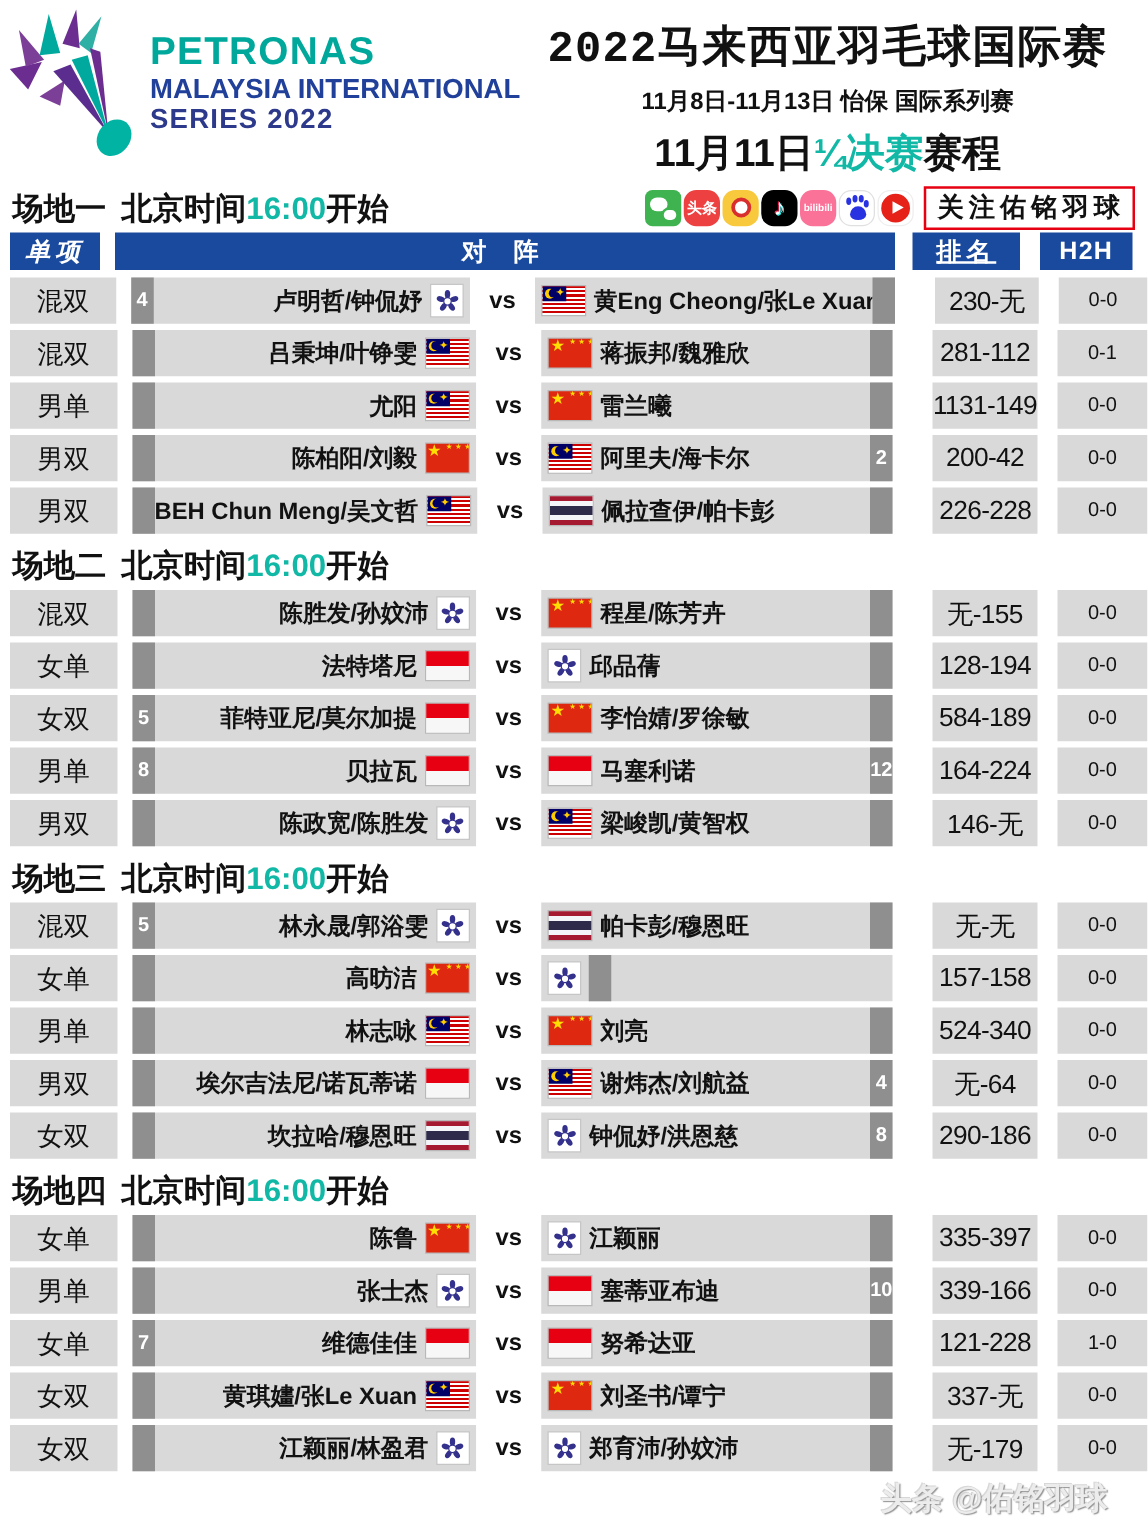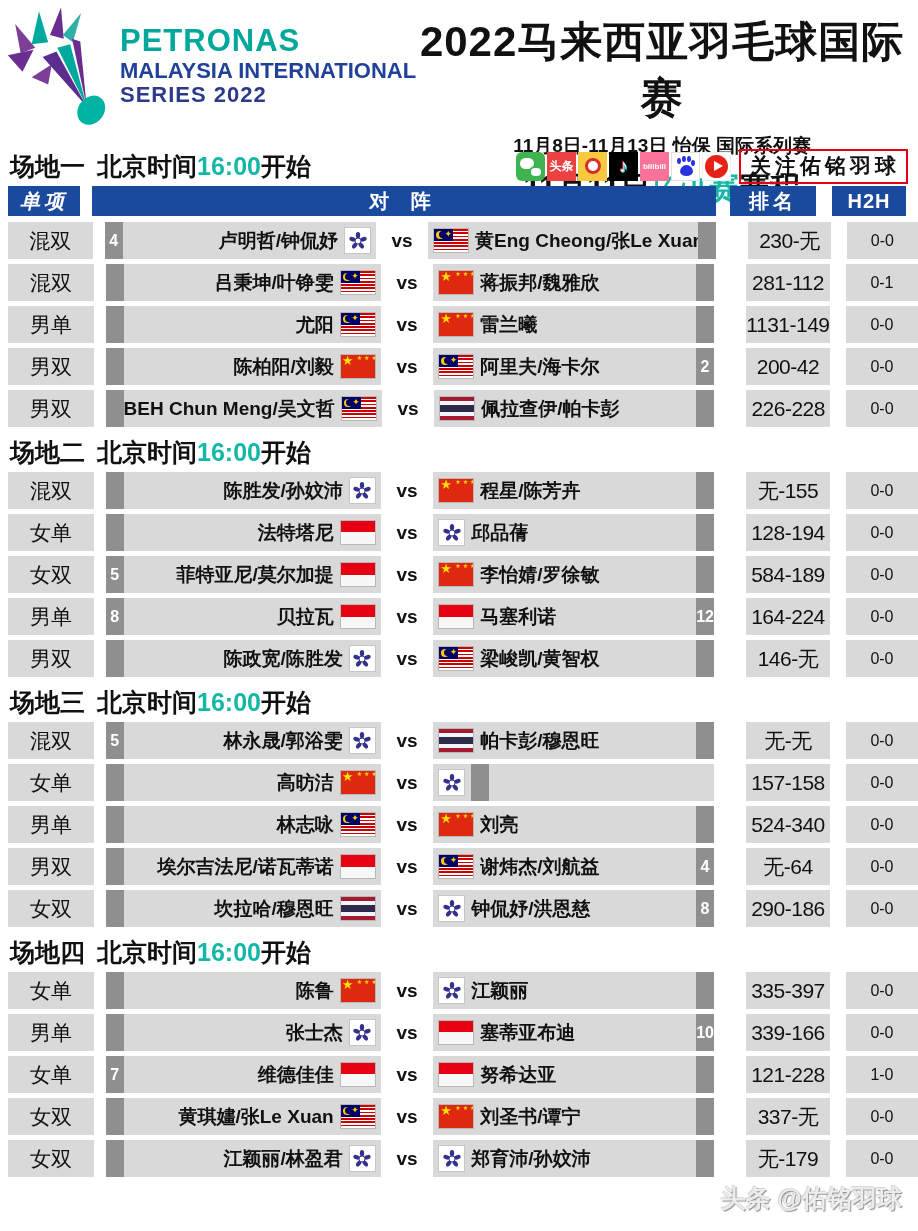--- a/index.html
+++ b/index.html
@@ -8,32 +8,32 @@
     font-family:"Liberation Sans","DejaVu Sans",sans-serif;color:#111;
   }
   
   .top-header{display:flex;justify-content:space-between;padding:6px 10px 0 6px;height:144px;box-sizing:border-box;}
   .logo-block{display:flex;align-items:flex-start;}
   .logo-text{margin-left:4px;padding-top:18px;line-height:1.12;}
   .logo-line1{font-size:31px;font-weight:900;color:#00A89C;letter-spacing:1px;}
   .logo-line2{font-size:22px;font-weight:800;color:#21409A;}
   .logo-line3{font-size:22px;font-weight:700;color:#2D3A8C;letter-spacing:1px;}
   .title-block{flex:1;text-align:center;padding-top:8px;}
-  .main-title{font-size:42px;font-weight:900;letter-spacing:1px;}
+  .main-title{font-size:35px;font-weight:900;letter-spacing:1px;font-family:Liberation Mono, monospace;}
   .sub-title{font-size:19px;font-weight:600;margin-top:7px;}
   .schedule-line{font-size:31px;font-weight:900;margin-top:8px;}
   .teal{color:#12B8A6;}
   
   .court{margin-top:2px;}
   .court-head{display:flex;justify-content:space-between;align-items:center;height:40px;padding:0 10px 0 10px;}
   .court-title{font-size:25px;font-weight:900;white-space:nowrap;}
   .ct-name{margin-right:12px;}
   
   .social-bar{display:flex;align-items:center;}
-  .sicon{width:29px;height:29px;margin-left:2px;position:relative;display:inline-flex;align-items:center;justify-content:center;flex:none;overflow:hidden;}
+  .sicon{width:29px;height:29px;margin-left:2px;position:relative;display:inline-flex;align-items:center;justify-content:center;flex:none;overflow:hidden;border-radius:10px;}
   .wechat-icon{background:#3EB34F;border-radius:6px;}
   .wechat-icon::before{content:"";position:absolute;left:4px;top:6px;width:14px;height:11px;background:#fff;border-radius:6px;}
   .wechat-icon::after{content:"";position:absolute;right:4px;bottom:5px;width:10px;height:8px;background:#fff;border-radius:5px;box-shadow:0 0 0 2px #3EB34F;}
   .toutiao-icon{background:#ED4040;}
   .toutiao-icon .sicon-label{color:#fff;font-size:12px;font-weight:800;}
   .weibo-icon{background:#F8C93C;}
   .weibo-icon::before{content:"";width:16px;height:16px;border-radius:50%;background:#fff;border:3px solid #D82E2E;box-sizing:border-box;}
   .douyin-icon{background:#000;}
   .douyin-icon .sicon-label{color:#fff;font-size:18px;font-weight:700;text-shadow:1px 1px 0 #25F4EE,-1px -1px 0 #FE2C55;}
   .bilibili-icon{background:#FB7299;}
@@ -43,21 +43,21 @@
   .baidu-icon::after{content:"";position:absolute;left:5px;top:5px;width:4px;height:6px;background:#2932E1;border-radius:50%;box-shadow:5px -2px 0 0 #2932E1,10px -2px 0 0 #2932E1,14px 2px 0 0 #2932E1;}
   .video-play-icon{background:#fff;border:1px solid #eee;box-sizing:border-box;}
   .video-play-icon::before{content:"";width:23px;height:23px;border-radius:50%;background:#E62117;position:absolute;left:2px;top:2px;}
   .video-play-icon::after{content:"";position:absolute;left:11px;top:8px;border-left:9px solid #fff;border-top:5.5px solid transparent;border-bottom:5.5px solid transparent;}
   .follow-box{border:2px solid #E60012;margin-left:8px;padding:1px 6px 2px 9px;font-weight:900;font-size:21px;letter-spacing:4px;white-space:nowrap;}
   
   .thead{display:flex;height:30px;margin-bottom:6px;}
   .th{background:#1A4A9E;color:#fff;font-weight:800;font-size:20px;display:flex;align-items:center;justify-content:center;letter-spacing:4px;}
   .th-cat{width:72px;margin-left:8px;font-style:italic;}
   .th-match{width:624px;margin-left:12px;letter-spacing:8px;}
-  .th-rank{width:86px;margin-left:14px;}
+  .th-rank{width:86px;margin-left:14px;text-decoration:underline;}
   .th-h2h{width:74px;margin-left:16px;letter-spacing:1px;}
   
   .match-row{display:flex;height:37px;margin-bottom:5px;align-items:stretch;}
   .cellbox{background:#D9D9D9;display:flex;align-items:center;justify-content:center;}
   .row-cat{width:88px;margin-left:8px;font-size:21px;font-weight:500;}
   .bar{background:#D9D9D9;display:flex;align-items:center;}
   .row-left{width:282px;margin-left:12px;}
   .row-vs{width:54px;display:flex;align-items:center;justify-content:center;font-weight:800;font-size:19px;background:#fff;}
   .row-right{width:288px;}
   .seed{width:18px;flex:none;align-self:stretch;background:#8F8F8F;color:#fff;font-weight:800;font-size:16px;display:flex;align-items:center;justify-content:center;}
@@ -75,21 +75,21 @@
   .mas-canton{position:absolute;left:0;top:0;width:19px;height:11.5px;background:#010066;}
   .mas-cres{position:absolute;left:2px;top:1.5px;width:8px;height:8px;border-radius:50%;background:#FFCC00;}
   .mas-cres::after{content:"";position:absolute;left:2.5px;top:0;width:7.5px;height:7.5px;border-radius:50%;background:#010066;}
   .mas-star{position:absolute;right:1px;top:0;color:#FFCC00;font-size:9px;line-height:11px;}
   .flag.chn{background:#DE2910;}
   .chn-big{position:absolute;left:1px;top:-1px;color:#FFDE00;font-size:13px;line-height:13px;}
   .chn-small{position:absolute;left:16px;top:1px;width:10px;color:#FFDE00;font-size:6px;line-height:4px;letter-spacing:2px;}
   .flag.tha{background:linear-gradient(180deg,#A51931 0 16.6%,#F4F5F8 16.6% 33.3%,#2D2A4A 33.3% 66.6%,#F4F5F8 66.6% 83.3%,#A51931 83.3% 100%);}
   .flag.ina{background:linear-gradient(180deg,#E70011 0 50%,#F7F7F7 50% 100%);}
   
-  .watermark{text-align:right;padding-right:16px;margin-top:2px;font-size:25px;font-weight:700;color:#ececec;text-shadow:1px 1px 1px #8f8f8f,-1px -1px 0 #d8d8d8;margin-left:47px;}
+  .watermark{text-align:right;padding-right:32px;margin-top:2px;font-size:25px;font-weight:700;color:#ececec;text-shadow:1px 1px 1px #8f8f8f,-1px -1px 0 #d8d8d8;margin-left:47px;}
 </style>
 </head>
 <body>
 
 <header class="top-header">
   <div class="logo-block">
     <svg width="110" height="124" viewBox="0 0 120 132">
       <polygon points="2,52 30,46 18,70" fill="#6C2D91"></polygon>
       <polygon points="10,18 32,44 16,50" fill="#7C3F98"></polygon>
       <polygon points="36,4 46,38 28,40" fill="#00A99D"></polygon>

